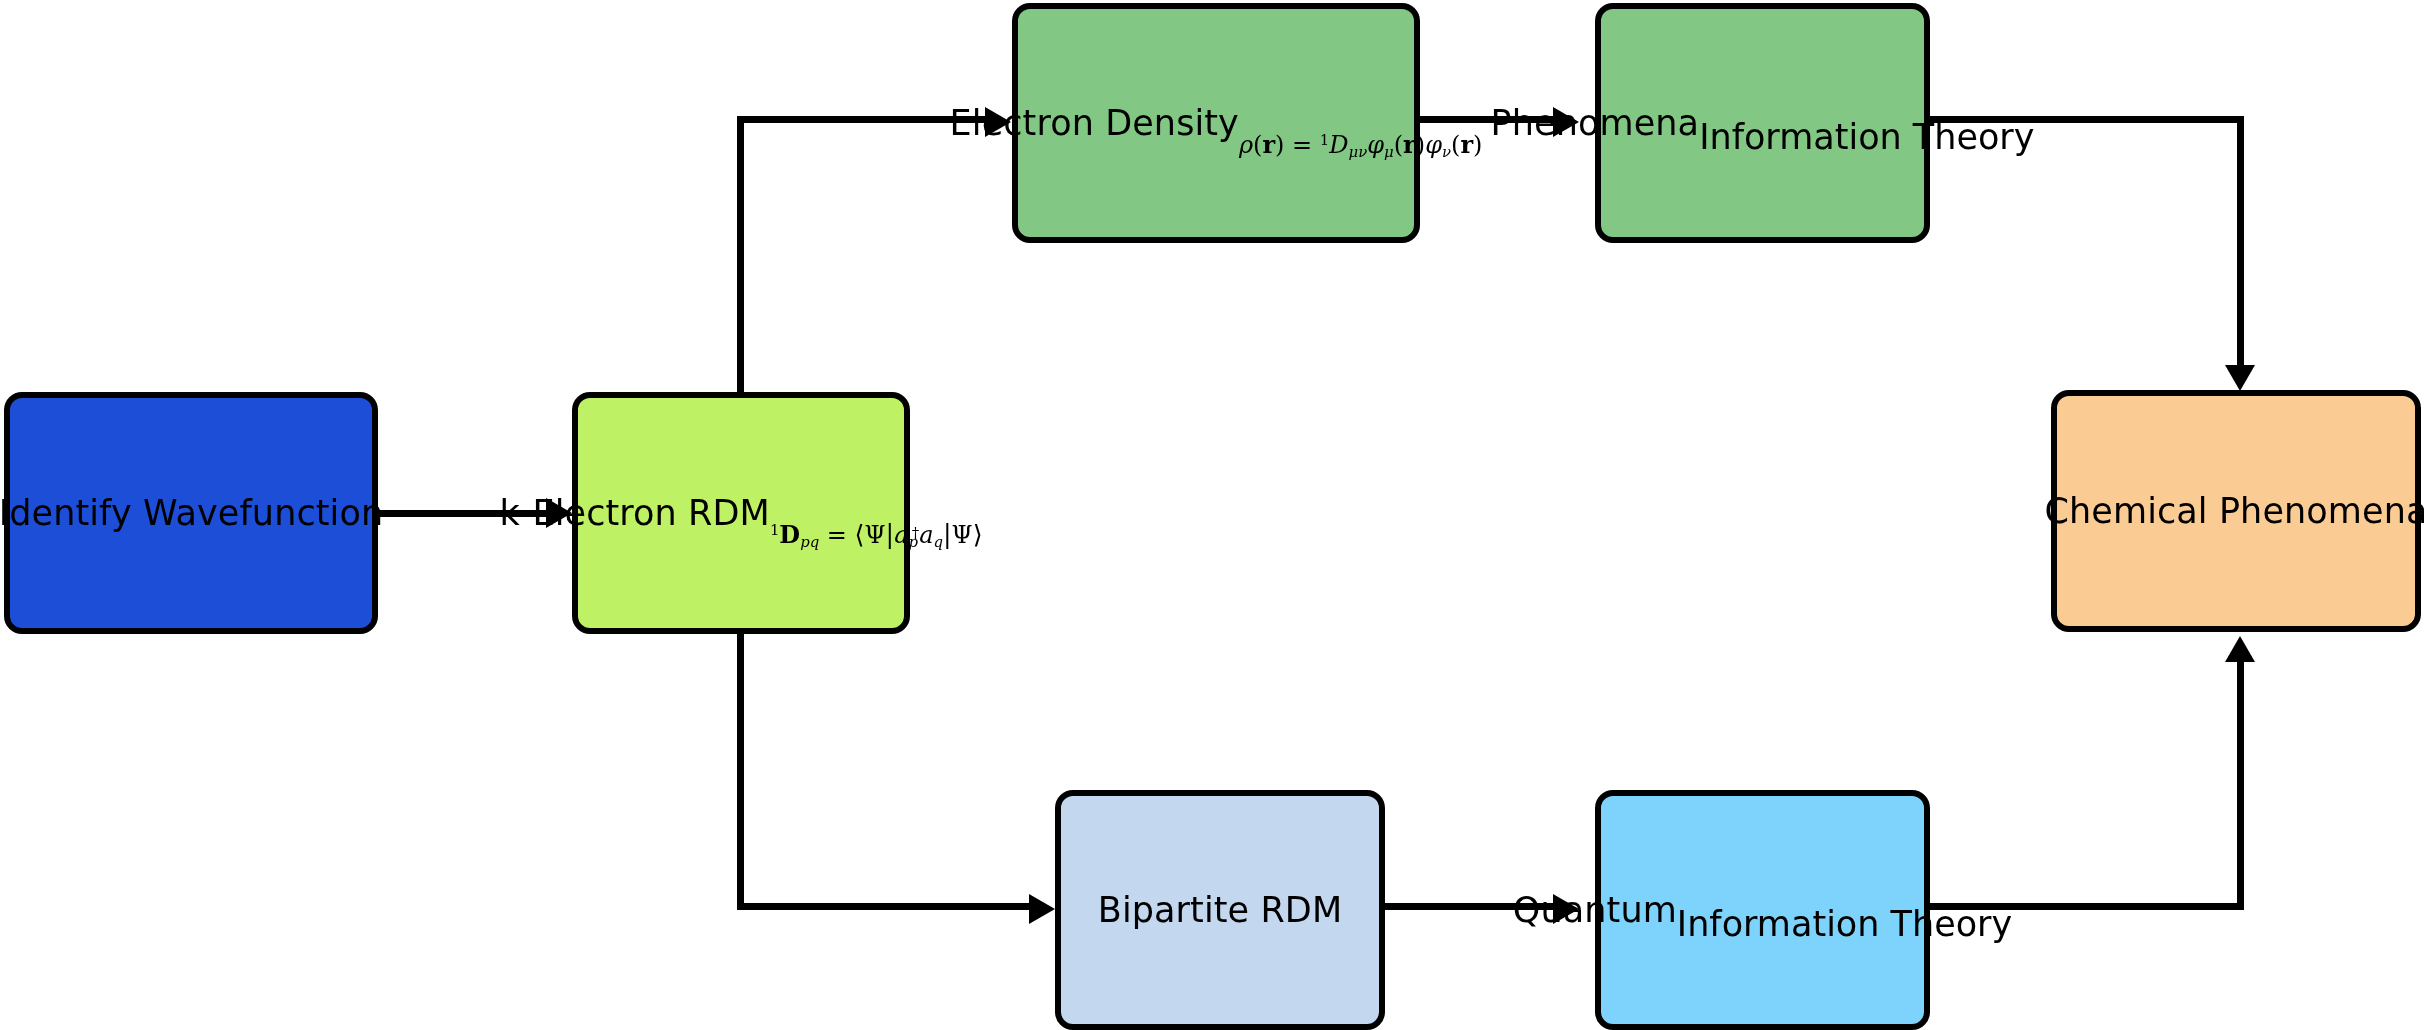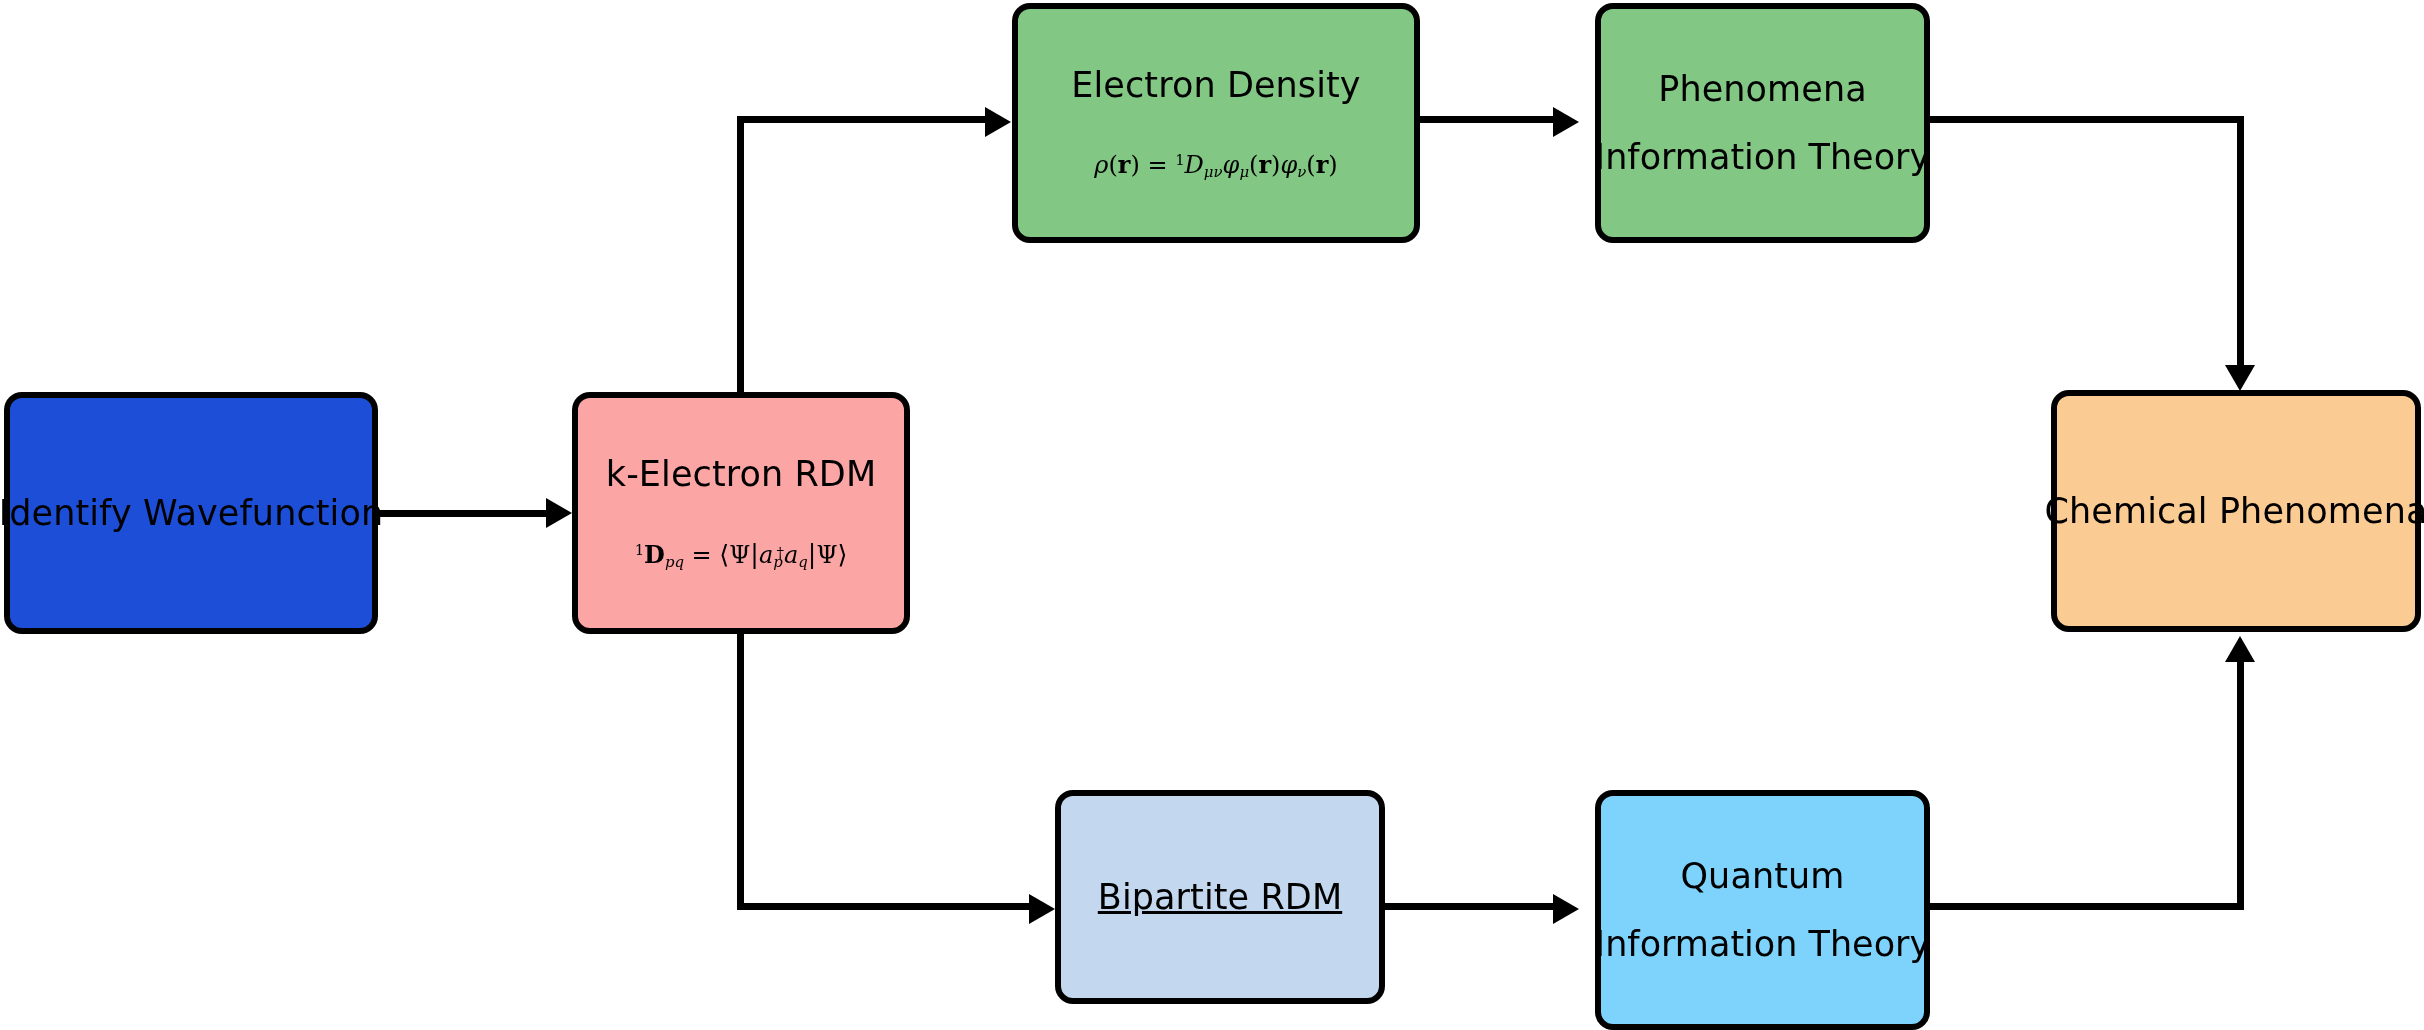--- a/index.html
+++ b/index.html
@@ -14,21 +14,20 @@
     background: #ffffff;
     font-family: "DejaVu Sans", "Liberation Sans", sans-serif;
     overflow: hidden;
   }
   .node {
     position: absolute;
     box-sizing: border-box;
     border: 6px solid #000000;
     border-radius: 18px;
     display: flex;
-    flex-direction: column;
     align-items: center;
     justify-content: center;
     text-align: right;
     color: #000000;
     z-index: 3;
   }
   .node .title {
     font-size: 35px;
     line-height: 1.15;
     letter-spacing: 0.1px;
@@ -118,40 +117,40 @@
   <div class="arrow right" style="left:1553px; top:894px;"></div>
 
   <div class="edge h" style="left:1930px; top:903px; width:314px;"></div>
   <div class="edge v" style="left:2237px; top:662px; height:248px;"></div>
   <div class="arrow up" style="left:2225px; top:636px;"></div>
 
   <div class="node two-line" style="left:4px; top:392px; width:374px; height:242px; background:#1d4ed8;">
     <div class="title">Identify Wavefunction</div>
   </div>
 
-  <div class="node two-line" style="left:572px; top:392px; width:338px; height:242px; background:#fca5a5;">
+  <div class="node two-line" style="left:572px; top:392px; width:338px; height:242px; background:#bef264;">
     <div class="title">k-Electron RDM</div>
     <div class="formula" aria-label="one D p q equals bra Psi a dagger p a q Psi ket">
       <sup class="pre">1</sup><span class="bf">D</span><sub class="pst">pq</sub> = <span class="bra">⟨</span><span class="up">Ψ</span><span class="bra">|</span><span class="it">a</span><sub class="pst" style="vertical-align:-0.30em;">p</sub><sup class="pre" style="vertical-align:0.38em; margin-left:-0.42em;">†</sup><span class="it">a</span><sub class="pst">q</sub><span class="bra">|</span><span class="up">Ψ</span><span class="bra">⟩</span>
     </div>
   </div>
 
   <div class="node two-line" style="left:1012px; top:3px; width:408px; height:240px; background:#82c783;">
     <div class="title">Electron Density</div>
     <div class="formula" aria-label="rho of r equals one D mu nu phi mu of r phi nu of r">
       <span class="it">ρ</span>(<span class="bf">r</span>) = <sup class="pre">1</sup><span class="it">D</span><sub class="pst">μν</sub><span class="it">φ</span><sub class="pst">μ</sub>(<span class="bf">r</span>)<span class="it">φ</span><sub class="pst">ν</sub>(<span class="bf">r</span>)
     </div>
   </div>
 
   <div class="node stack-text" style="left:1595px; top:3px; width:335px; height:240px; background:#82c783;">
     <div class="title">Phenomena</div>
     <div class="line2">Information Theory</div>
   </div>
 
-  <div class="node two-line" style="left:1055px; top:790px; width:330px; height:214px; background:#c3d7ef;text-decoration:underline;">
+  <div class="node two-line" style="left:1055px; top:790px; width:330px; height:240px; background:#c3d7ef;">
     <div class="title">Bipartite RDM</div>
   </div>
 
   <div class="node stack-text" style="left:1595px; top:790px; width:335px; height:240px; background:#7dd3fc;">
     <div class="title">Quantum</div>
     <div class="line2">Information Theory</div>
   </div>
 
   <div class="node single" style="left:2051px; top:390px; width:370px; height:242px; background:#fbcb94;">
     <div class="title">Chemical Phenomena</div>

